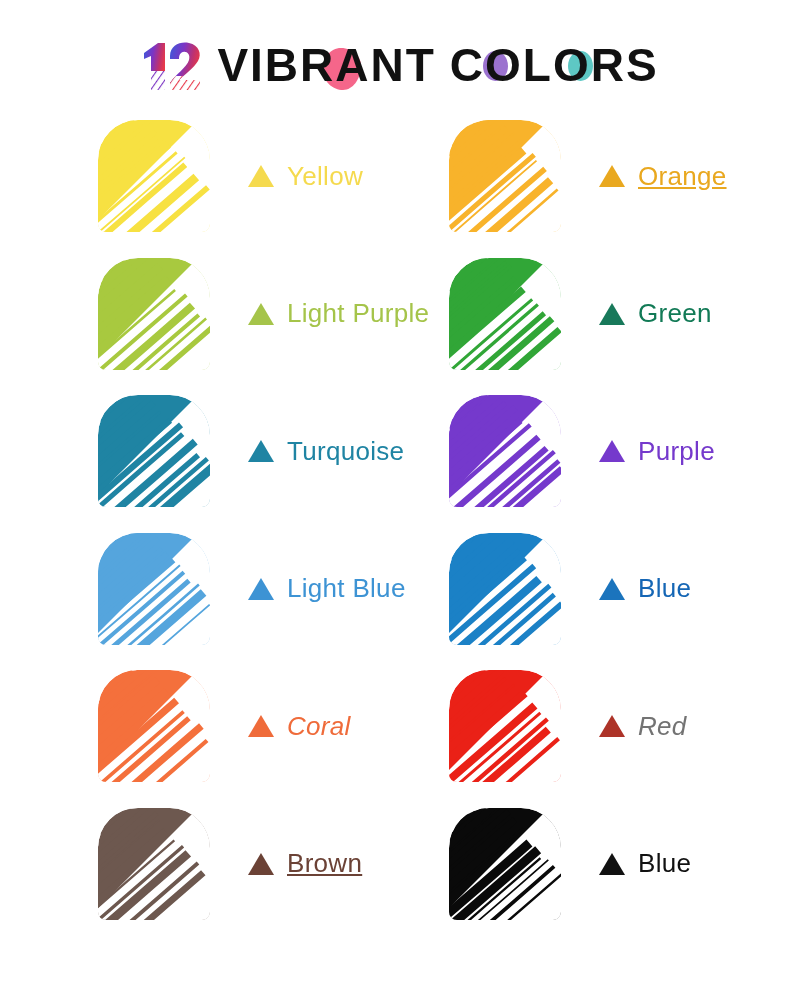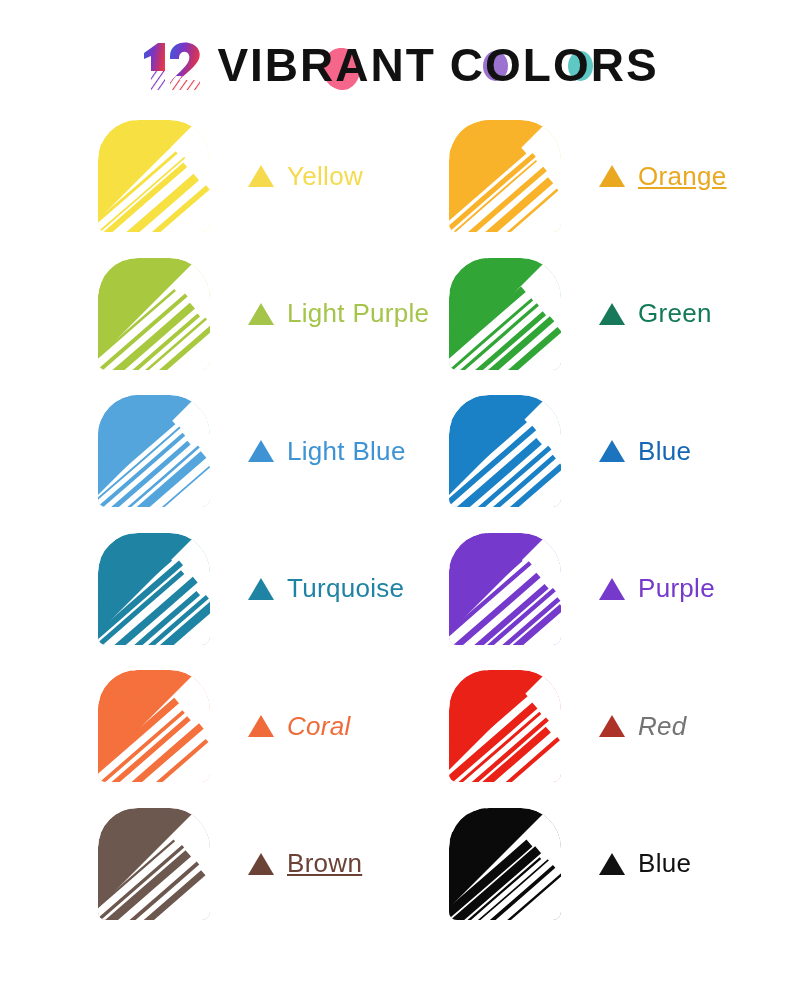--- a/index.html
+++ b/index.html
@@ -366,20 +366,110 @@
         <span class="tri" style="color: rgb(24, 121, 90);"></span>
         <span class="legend-label" style="color: rgb(18, 122, 86);">Green</span>
       </div>
     </div>
   </div>
 
   <div class="grid-row">
     <div class="cell left">
       <svg class="swatch" viewBox="0 0 112 112">
           <defs>
+            <clipPath id="sw6clip">
+              <path d="M40,0 H72 A40,40 0 0 1 112,40 V104 A8,8 0 0 1 104,112 H8 A8,8 0 0 1 0,104 V40 A40,40 0 0 1 40,0 Z"></path>
+            </clipPath>
+          </defs>
+          <g clip-path="url(#sw6clip)">
+            <path d="M40,0 H72 A40,40 0 0 1 112,40 V104 A8,8 0 0 1 104,112 H8 A8,8 0 0 1 0,104 V40 A40,40 0 0 1 40,0 Z" fill="#1f84a3"></path>
+            <path d="M112,-12 L124,124 L-24,124 Z" fill="#ffffff"></path>
+            <g transform="rotate(-41 56 56)">
+              <path d="M-69.25973079561042,-56 Q9.712967249657062,-55.68095679012346 88.68566529492455,-55.84047839506173 L88.68566529492455,-52.495911779835396 Q9.712967249657062,-52.33639017489712 -69.25973079561042,-52.65543338477366 Z" fill="#1f84a3"></path>
+              <path d="M-74.04089506172839,-45.50970293209876 Q7.478849451303155,-45.62579346707818 88.9985939643347,-45.56774819958847 L88.9985939643347,-42.9425424382716 Q7.478849451303155,-43.00058770576131 -74.04089506172839,-42.88449717078189 Z" fill="#1f84a3"></path>
+              <path d="M-73.0221622085048,-36.462382115912206 Q10.081923010973938,-35.63644590192044 93.18600823045267,-36.04941400891632 L93.18600823045267,-28.358461076817555 Q10.081923010973938,-27.94549296982167 -73.0221622085048,-28.77142918381344 Z" fill="#1f84a3"></path>
+              <path d="M-66.91340877914952,-20.935841049382713 Q12.142558299039777,-21.783310185185183 91.19852537722907,-21.359575617283948 L91.19852537722907,-15.572397119341561 Q12.142558299039777,-15.996131687242796 -66.91340877914952,-15.148662551440326 Z" fill="#1f84a3"></path>
+              <path d="M-74.57265946502058,-6.852019032921808 Q8.83668124142661,-5.669807098765429 92.2460219478738,-6.260913065843619 L92.2460219478738,-1.5461046810699566 Q8.83668124142661,-0.9549987139917668 -74.57265946502058,-2.1372106481481454 Z" fill="#1f84a3"></path>
+              <path d="M-75.22830932784636,6.985971793552816 Q9.229106652949248,7.5972475137174245 93.68652263374486,7.2916096536351205 L93.68652263374486,10.955267061042528 Q9.229106652949248,11.260904921124832 -75.22830932784636,10.649629200960224 Z" fill="#1f84a3"></path>
+              <path d="M-74.03467935528121,15.801253858024696 Q6.606871570644714,16.18171682098766 87.24842249657064,15.991485339506177 L87.24842249657064,22.537247942386834 Q6.606871570644714,22.727479423868317 -74.03467935528121,22.347016460905355 Z" fill="#1f84a3"></path>
+              <path d="M-70.96090534979425,28.861702674897124 Q7.812568587105623,29.003328189300415 86.58604252400549,28.93251543209877 L86.58604252400549,31.761231995884778 Q7.812568587105623,31.83204475308642 -70.96090534979425,31.690419238683134 Z" fill="#1f84a3"></path>
+              <path d="M-73.01316015089164,40.77624314128944 Q7.577679183813444,40.50063614540467 88.16851851851852,40.638439643347056 L88.16851851851852,46.50744041495199 Q7.577679183813444,46.36963691700961 -73.01316015089164,46.64524391289438 Z" fill="#1f84a3"></path>
+              <path d="M-69.79020919067216,51.23559027777778 Q11.855907064471879,50.63842978395062 93.50202331961592,50.9370100308642 L93.50202331961592,57.18232896090535 Q11.855907064471879,56.88374871399177 -69.79020919067216,57.48090920781893 Z" fill="#1f84a3"></path>
+              <path d="M-72.37229938271605,59.86410108024692 Q8.156511488340193,59.226251286008235 88.68532235939644,59.54517618312757 L88.68532235939644,64.63710648148148 Q8.156511488340193,64.31818158436215 -72.37229938271605,64.95603137860083 Z" fill="#1f84a3"></path>
+              <path d="M-75.54338134430726,71.8494041495199 Q8.877640603566533,72.61469221536352 93.29866255144033,72.23204818244172 L93.29866255144033,79.66403120713308 Q8.877640603566533,80.04667524005488 -75.54338134430726,79.28138717421126 Z" fill="#1f84a3"></path>
+              <path d="M-73.34666495198903,86.01647376543211 Q6.639664780521258,84.83613425925927 86.62599451303154,85.4263040123457 L86.62599451303154,90.93715149176957 Q6.639664780521258,90.34698173868314 -73.34666495198903,91.52732124485598 Z" fill="#1f84a3"></path>
+              <path d="M-67.97350823045268,95.01281507201648 Q11.618509945130313,94.05660108024693 91.2105281207133,94.53470807613171 L91.2105281207133,99.16415766460908 Q11.618509945130313,98.6860506687243 -67.97350823045268,99.64226466049385 Z" fill="#1f84a3"></path>
+              <path d="M-71.98563957475994,102.7714270404664 Q10.878990912208508,101.9053879458162 93.74362139917696,102.3384074931413 L93.74362139917696,111.31601165980797 Q10.878990912208508,110.88299211248287 -71.98563957475994,111.74903120713307 Z" fill="#1f84a3"></path>
+            </g>
+            <g transform="rotate(-41 56 56)" opacity="0.55">
+              <rect x="-51.114711934156375" y="-24.653052126200272" width="17.239574759945132" height="1.6930504115226337" fill="#ffffff" opacity="0.3551543209876543"></rect>
+              <rect x="-39.84842249657065" y="-44.767163923182444" width="40.833924897119346" height="1.0242489711934157" fill="#ffffff" opacity="0.4477554869684499"></rect>
+              <rect x="-27.851680384087793" y="-33.919341563786006" width="25.2775548696845" height="1.5255092592592594" fill="#ffffff" opacity="0.5217352537722908"></rect>
+              <rect x="-55.001028806584365" y="-22.763906035665297" width="28.60132887517147" height="1.8227572016460905" fill="#ffffff" opacity="0.4894393004115226"></rect>
+              <rect x="-29.32115912208505" y="-20.769993141289437" width="35.79907407407407" height="1.8308076131687243" fill="#ffffff" opacity="0.6483984910836762"></rect>
+              <rect x="-29.207133058984912" y="-10.44377572016461" width="19.272025034293552" height="1.6866975308641976" fill="#ffffff" opacity="0.6591066529492455"></rect>
+              <rect x="-18.979938271604937" y="-10.884019204389574" width="21.939934842249656" height="1.4830195473251029" fill="#ffffff" opacity="0.38946502057613164"></rect>
+            </g>
+          </g>
+        </svg>
+      <div class="legend">
+        <span class="tri" style="color: rgb(31, 132, 163);"></span>
+        <span class="legend-label" style="color: rgb(31, 132, 163);">Turquoise</span>
+      </div>
+    </div>
+    <div class="cell right">
+      <svg class="swatch" viewBox="0 0 112 112">
+          <defs>
+            <clipPath id="sw7clip">
+              <path d="M40,0 H72 A40,40 0 0 1 112,40 V104 A8,8 0 0 1 104,112 H8 A8,8 0 0 1 0,104 V40 A40,40 0 0 1 40,0 Z"></path>
+            </clipPath>
+          </defs>
+          <g clip-path="url(#sw7clip)">
+            <path d="M40,0 H72 A40,40 0 0 1 112,40 V104 A8,8 0 0 1 104,112 H8 A8,8 0 0 1 0,104 V40 A40,40 0 0 1 40,0 Z" fill="#7539cc"></path>
+            <path d="M112,-12 L124,124 L-24,124 Z" fill="#ffffff"></path>
+            <g transform="rotate(-41 56 56)">
+              <path d="M-67.10948216735254,-56 Q10.573088134430726,-55.529094650205764 88.25565843621399,-55.76454732510288 L88.25565843621399,-53.650658436213995 Q10.573088134430726,-53.41520576131688 -67.10948216735254,-53.88611111111111 Z" fill="#7539cc"></path>
+              <path d="M-66.00844478737997,-48.17167781207133 Q11.42307527434842,-49.287140775034295 88.85459533607681,-48.72940929355281 L88.85459533607681,-42.13619298696845 Q11.42307527434842,-42.693924468449936 -66.00844478737997,-41.57846150548697 Z" fill="#7539cc"></path>
+              <path d="M-71.91615226337449,-36.12133701989026 Q9.434327846364887,-36.964526320301786 90.78480795610426,-36.542931670096024 L90.78480795610426,-28.736205847050755 Q9.434327846364887,-29.157800497256517 -71.91615226337449,-28.314611196844993 Z" fill="#7539cc"></path>
+              <path d="M-75.17211076817559,-23.462274948559674 Q6.338327331961587,-23.144918981481485 87.84876543209876,-23.303596965020578 L87.84876543209876,-21.69269804526749 Q6.338327331961587,-21.5340200617284 -75.17211076817559,-21.851376028806587 Z" fill="#7539cc"></path>
+              <path d="M-68.70841906721536,-14.559332133058989 Q9.08877743484225,-15.119085219478743 86.88597393689986,-14.839208676268866 L86.88597393689986,-8.754769375857343 Q9.08877743484225,-9.03464591906722 -68.70841906721536,-8.474892832647466 Z" fill="#7539cc"></path>
+              <path d="M-66.9386574074074,-2.677040466392322 Q10.194937414266121,-1.9663717421124867 87.32853223593965,-2.3217061042524043 L87.32853223593965,2.5399001200274314 Q10.194937414266121,2.895234482167349 -66.9386574074074,2.1845657578875137 Z" fill="#7539cc"></path>
+              <path d="M-67.980109739369,4.650006430041149 Q11.054955418381347,4.341590792181067 90.09002057613169,4.495798611111107 L90.09002057613169,12.461346450617281 Q11.054955418381347,12.307138631687241 -67.980109739369,12.615554269547323 Z" fill="#7539cc"></path>
+              <path d="M-69.20931927297669,17.19122728052126 Q9.289201817558293,17.58162851508916 87.78772290809327,17.386427897805213 L87.78772290809327,22.528062414266117 Q9.289201817558293,22.72326303155007 -69.20931927297669,22.332861796982165 Z" fill="#7539cc"></path>
+              <path d="M-66.15097736625515,26.705238340192043 Q13.073602537722905,27.03087620027435 92.29818244170096,26.868057270233194 L92.29818244170096,33.55884945130315 Q13.073602537722905,33.72166838134431 -66.15097736625515,33.396030521262006 Z" fill="#7539cc"></path>
+              <path d="M-74.70014574759945,38.902816358024694 Q6.472972393689986,40.096406893004115 87.64609053497942,39.499611625514405 L87.64609053497942,46.30244727366255 Q6.472972393689986,46.89924254115226 -74.70014574759945,45.70565200617284 Z" fill="#7539cc"></path>
+              <path d="M-66.67781207133059,50.854305984224965 Q12.774348422496573,50.38930598422496 92.22650891632374,50.62180598422496 L92.22650891632374,55.011607938957475 Q12.774348422496573,54.77910793895747 -66.67781207133059,55.24410793895748 Z" fill="#7539cc"></path>
+              <path d="M-68.71977880658436,64.00813828875171 Q10.820323216735254,64.6098563957476 90.36042524005487,64.30899734224965 L90.36042524005487,70.72828103566529 Q10.820323216735254,71.02914008916323 -68.71977880658436,70.42742198216735 Z" fill="#7539cc"></path>
+              <path d="M-74.49888545953361,77.98712705761316 Q7.342378257887518,78.21050154320987 89.18364197530865,78.09881430041152 L89.18364197530865,84.34657664609053 Q7.342378257887518,84.45826388888888 -74.49888545953361,84.23488940329217 Z" fill="#7539cc"></path>
+              <path d="M-70.28056412894375,86.82920953360768 Q11.294217249657066,86.30325274348422 92.86899862825788,86.56623113854596 L92.86899862825788,91.0201727537723 Q11.294217249657066,90.75719435871056 -70.28056412894375,91.28315114883402 Z" fill="#7539cc"></path>
+              <path d="M-73.81172839506173,96.83929826817558 Q8.185099451303152,96.17820773319616 90.18192729766804,96.50875300068587 L90.18192729766804,101.18083376200275 Q8.185099451303152,100.85028849451304 -73.81172839506173,101.51137902949246 Z" fill="#7539cc"></path>
+              <path d="M-66.54299554183814,103.7189107510288 Q10.413173010973935,103.09984696502057 87.36934156378601,103.40937885802468 L87.36934156378601,110.33470679012345 Q10.413173010973935,110.02517489711934 -66.54299554183814,110.64423868312757 Z" fill="#7539cc"></path>
+            </g>
+            <g transform="rotate(-41 56 56)" opacity="0.55">
+              <rect x="-57.245370370370374" y="-17.777229080932788" width="33.1735768175583" height="1.5572788065843621" fill="#ffffff" opacity="0.6179218106995885"></rect>
+              <rect x="-47.52229080932785" y="-44.712328532235944" width="28.382124485596705" height="1.8644032921810698" fill="#ffffff" opacity="0.4062019890260631"></rect>
+              <rect x="-45.21690672153635" y="-45.50030864197531" width="30.402914951989025" height="1.6304783950617283" fill="#ffffff" opacity="0.36104595336076817"></rect>
+              <rect x="-32.427983539094654" y="-45.01771262002743" width="21.711256858710563" height="2.0147633744855966" fill="#ffffff" opacity="0.5725771604938271"></rect>
+              <rect x="-32.73576817558299" y="-12.289231824417008" width="36.412088477366254" height="1.4654063786008231" fill="#ffffff" opacity="0.5827709190672153"></rect>
+              <rect x="-53.424211248285324" y="-10.709927983539096" width="16.68442215363512" height="1.8527777777777779" fill="#ffffff" opacity="0.3632321673525377"></rect>
+              <rect x="-41.03652263374485" y="-1.6007887517146742" width="31.892455418381346" height="1.0028034979423868" fill="#ffffff" opacity="0.3596399176954732"></rect>
+            </g>
+          </g>
+        </svg>
+      <div class="legend">
+        <span class="tri" style="color: rgb(117, 57, 204);"></span>
+        <span class="legend-label" style="color: rgb(117, 57, 204);">Purple</span>
+      </div>
+    </div>
+  </div>
+
+  <div class="grid-row">
+    <div class="cell left">
+      <svg class="swatch" viewBox="0 0 112 112">
+          <defs>
             <clipPath id="sw4clip">
               <path d="M40,0 H72 A40,40 0 0 1 112,40 V104 A8,8 0 0 1 104,112 H8 A8,8 0 0 1 0,104 V40 A40,40 0 0 1 40,0 Z"></path>
             </clipPath>
           </defs>
           <g clip-path="url(#sw4clip)">
             <path d="M40,0 H72 A40,40 0 0 1 112,40 V104 A8,8 0 0 1 104,112 H8 A8,8 0 0 1 0,104 V40 A40,40 0 0 1 40,0 Z" fill="#55a5dd"></path>
             <path d="M112,-12 L124,124 L-24,124 Z" fill="#ffffff"></path>
             <g transform="rotate(-41 56 56)">
               <path d="M-73.5602280521262,-56 Q7.992725480109733,-55.984681069958846 89.54567901234567,-55.99234053497943 L89.54567901234567,-50.18641846707819 Q7.992725480109733,-50.17875900205761 -73.5602280521262,-50.194077932098764 Z" fill="#55a5dd"></path>
               <path d="M-70.10579561042525,-47.18575317215363 Q9.590397805212618,-47.703098851165976 89.28659122085048,-47.44442601165981 L89.28659122085048,-45.255241340877916 Q9.590397805212618,-45.513914180384084 -70.10579561042525,-44.99656850137174 Z" fill="#55a5dd"></path>
@@ -457,110 +547,20 @@
         <span class="tri" style="color: rgb(27, 116, 189);"></span>
         <span class="legend-label" style="color: rgb(21, 102, 181);">Blue</span>
       </div>
     </div>
   </div>
 
   <div class="grid-row">
     <div class="cell left">
       <svg class="swatch" viewBox="0 0 112 112">
           <defs>
-            <clipPath id="sw6clip">
-              <path d="M40,0 H72 A40,40 0 0 1 112,40 V104 A8,8 0 0 1 104,112 H8 A8,8 0 0 1 0,104 V40 A40,40 0 0 1 40,0 Z"></path>
-            </clipPath>
-          </defs>
-          <g clip-path="url(#sw6clip)">
-            <path d="M40,0 H72 A40,40 0 0 1 112,40 V104 A8,8 0 0 1 104,112 H8 A8,8 0 0 1 0,104 V40 A40,40 0 0 1 40,0 Z" fill="#1f84a3"></path>
-            <path d="M112,-12 L124,124 L-24,124 Z" fill="#ffffff"></path>
-            <g transform="rotate(-41 56 56)">
-              <path d="M-69.25973079561042,-56 Q9.712967249657062,-55.68095679012346 88.68566529492455,-55.84047839506173 L88.68566529492455,-52.495911779835396 Q9.712967249657062,-52.33639017489712 -69.25973079561042,-52.65543338477366 Z" fill="#1f84a3"></path>
-              <path d="M-74.04089506172839,-45.50970293209876 Q7.478849451303155,-45.62579346707818 88.9985939643347,-45.56774819958847 L88.9985939643347,-42.9425424382716 Q7.478849451303155,-43.00058770576131 -74.04089506172839,-42.88449717078189 Z" fill="#1f84a3"></path>
-              <path d="M-73.0221622085048,-36.462382115912206 Q10.081923010973938,-35.63644590192044 93.18600823045267,-36.04941400891632 L93.18600823045267,-28.358461076817555 Q10.081923010973938,-27.94549296982167 -73.0221622085048,-28.77142918381344 Z" fill="#1f84a3"></path>
-              <path d="M-66.91340877914952,-20.935841049382713 Q12.142558299039777,-21.783310185185183 91.19852537722907,-21.359575617283948 L91.19852537722907,-15.572397119341561 Q12.142558299039777,-15.996131687242796 -66.91340877914952,-15.148662551440326 Z" fill="#1f84a3"></path>
-              <path d="M-74.57265946502058,-6.852019032921808 Q8.83668124142661,-5.669807098765429 92.2460219478738,-6.260913065843619 L92.2460219478738,-1.5461046810699566 Q8.83668124142661,-0.9549987139917668 -74.57265946502058,-2.1372106481481454 Z" fill="#1f84a3"></path>
-              <path d="M-75.22830932784636,6.985971793552816 Q9.229106652949248,7.5972475137174245 93.68652263374486,7.2916096536351205 L93.68652263374486,10.955267061042528 Q9.229106652949248,11.260904921124832 -75.22830932784636,10.649629200960224 Z" fill="#1f84a3"></path>
-              <path d="M-74.03467935528121,15.801253858024696 Q6.606871570644714,16.18171682098766 87.24842249657064,15.991485339506177 L87.24842249657064,22.537247942386834 Q6.606871570644714,22.727479423868317 -74.03467935528121,22.347016460905355 Z" fill="#1f84a3"></path>
-              <path d="M-70.96090534979425,28.861702674897124 Q7.812568587105623,29.003328189300415 86.58604252400549,28.93251543209877 L86.58604252400549,31.761231995884778 Q7.812568587105623,31.83204475308642 -70.96090534979425,31.690419238683134 Z" fill="#1f84a3"></path>
-              <path d="M-73.01316015089164,40.77624314128944 Q7.577679183813444,40.50063614540467 88.16851851851852,40.638439643347056 L88.16851851851852,46.50744041495199 Q7.577679183813444,46.36963691700961 -73.01316015089164,46.64524391289438 Z" fill="#1f84a3"></path>
-              <path d="M-69.79020919067216,51.23559027777778 Q11.855907064471879,50.63842978395062 93.50202331961592,50.9370100308642 L93.50202331961592,57.18232896090535 Q11.855907064471879,56.88374871399177 -69.79020919067216,57.48090920781893 Z" fill="#1f84a3"></path>
-              <path d="M-72.37229938271605,59.86410108024692 Q8.156511488340193,59.226251286008235 88.68532235939644,59.54517618312757 L88.68532235939644,64.63710648148148 Q8.156511488340193,64.31818158436215 -72.37229938271605,64.95603137860083 Z" fill="#1f84a3"></path>
-              <path d="M-75.54338134430726,71.8494041495199 Q8.877640603566533,72.61469221536352 93.29866255144033,72.23204818244172 L93.29866255144033,79.66403120713308 Q8.877640603566533,80.04667524005488 -75.54338134430726,79.28138717421126 Z" fill="#1f84a3"></path>
-              <path d="M-73.34666495198903,86.01647376543211 Q6.639664780521258,84.83613425925927 86.62599451303154,85.4263040123457 L86.62599451303154,90.93715149176957 Q6.639664780521258,90.34698173868314 -73.34666495198903,91.52732124485598 Z" fill="#1f84a3"></path>
-              <path d="M-67.97350823045268,95.01281507201648 Q11.618509945130313,94.05660108024693 91.2105281207133,94.53470807613171 L91.2105281207133,99.16415766460908 Q11.618509945130313,98.6860506687243 -67.97350823045268,99.64226466049385 Z" fill="#1f84a3"></path>
-              <path d="M-71.98563957475994,102.7714270404664 Q10.878990912208508,101.9053879458162 93.74362139917696,102.3384074931413 L93.74362139917696,111.31601165980797 Q10.878990912208508,110.88299211248287 -71.98563957475994,111.74903120713307 Z" fill="#1f84a3"></path>
-            </g>
-            <g transform="rotate(-41 56 56)" opacity="0.55">
-              <rect x="-51.114711934156375" y="-24.653052126200272" width="17.239574759945132" height="1.6930504115226337" fill="#ffffff" opacity="0.3551543209876543"></rect>
-              <rect x="-39.84842249657065" y="-44.767163923182444" width="40.833924897119346" height="1.0242489711934157" fill="#ffffff" opacity="0.4477554869684499"></rect>
-              <rect x="-27.851680384087793" y="-33.919341563786006" width="25.2775548696845" height="1.5255092592592594" fill="#ffffff" opacity="0.5217352537722908"></rect>
-              <rect x="-55.001028806584365" y="-22.763906035665297" width="28.60132887517147" height="1.8227572016460905" fill="#ffffff" opacity="0.4894393004115226"></rect>
-              <rect x="-29.32115912208505" y="-20.769993141289437" width="35.79907407407407" height="1.8308076131687243" fill="#ffffff" opacity="0.6483984910836762"></rect>
-              <rect x="-29.207133058984912" y="-10.44377572016461" width="19.272025034293552" height="1.6866975308641976" fill="#ffffff" opacity="0.6591066529492455"></rect>
-              <rect x="-18.979938271604937" y="-10.884019204389574" width="21.939934842249656" height="1.4830195473251029" fill="#ffffff" opacity="0.38946502057613164"></rect>
-            </g>
-          </g>
-        </svg>
-      <div class="legend">
-        <span class="tri" style="color: rgb(31, 132, 163);"></span>
-        <span class="legend-label" style="color: rgb(31, 132, 163);">Turquoise</span>
-      </div>
-    </div>
-    <div class="cell right">
-      <svg class="swatch" viewBox="0 0 112 112">
-          <defs>
-            <clipPath id="sw7clip">
-              <path d="M40,0 H72 A40,40 0 0 1 112,40 V104 A8,8 0 0 1 104,112 H8 A8,8 0 0 1 0,104 V40 A40,40 0 0 1 40,0 Z"></path>
-            </clipPath>
-          </defs>
-          <g clip-path="url(#sw7clip)">
-            <path d="M40,0 H72 A40,40 0 0 1 112,40 V104 A8,8 0 0 1 104,112 H8 A8,8 0 0 1 0,104 V40 A40,40 0 0 1 40,0 Z" fill="#7539cc"></path>
-            <path d="M112,-12 L124,124 L-24,124 Z" fill="#ffffff"></path>
-            <g transform="rotate(-41 56 56)">
-              <path d="M-67.10948216735254,-56 Q10.573088134430726,-55.529094650205764 88.25565843621399,-55.76454732510288 L88.25565843621399,-53.650658436213995 Q10.573088134430726,-53.41520576131688 -67.10948216735254,-53.88611111111111 Z" fill="#7539cc"></path>
-              <path d="M-66.00844478737997,-48.17167781207133 Q11.42307527434842,-49.287140775034295 88.85459533607681,-48.72940929355281 L88.85459533607681,-42.13619298696845 Q11.42307527434842,-42.693924468449936 -66.00844478737997,-41.57846150548697 Z" fill="#7539cc"></path>
-              <path d="M-71.91615226337449,-36.12133701989026 Q9.434327846364887,-36.964526320301786 90.78480795610426,-36.542931670096024 L90.78480795610426,-28.736205847050755 Q9.434327846364887,-29.157800497256517 -71.91615226337449,-28.314611196844993 Z" fill="#7539cc"></path>
-              <path d="M-75.17211076817559,-23.462274948559674 Q6.338327331961587,-23.144918981481485 87.84876543209876,-23.303596965020578 L87.84876543209876,-21.69269804526749 Q6.338327331961587,-21.5340200617284 -75.17211076817559,-21.851376028806587 Z" fill="#7539cc"></path>
-              <path d="M-68.70841906721536,-14.559332133058989 Q9.08877743484225,-15.119085219478743 86.88597393689986,-14.839208676268866 L86.88597393689986,-8.754769375857343 Q9.08877743484225,-9.03464591906722 -68.70841906721536,-8.474892832647466 Z" fill="#7539cc"></path>
-              <path d="M-66.9386574074074,-2.677040466392322 Q10.194937414266121,-1.9663717421124867 87.32853223593965,-2.3217061042524043 L87.32853223593965,2.5399001200274314 Q10.194937414266121,2.895234482167349 -66.9386574074074,2.1845657578875137 Z" fill="#7539cc"></path>
-              <path d="M-67.980109739369,4.650006430041149 Q11.054955418381347,4.341590792181067 90.09002057613169,4.495798611111107 L90.09002057613169,12.461346450617281 Q11.054955418381347,12.307138631687241 -67.980109739369,12.615554269547323 Z" fill="#7539cc"></path>
-              <path d="M-69.20931927297669,17.19122728052126 Q9.289201817558293,17.58162851508916 87.78772290809327,17.386427897805213 L87.78772290809327,22.528062414266117 Q9.289201817558293,22.72326303155007 -69.20931927297669,22.332861796982165 Z" fill="#7539cc"></path>
-              <path d="M-66.15097736625515,26.705238340192043 Q13.073602537722905,27.03087620027435 92.29818244170096,26.868057270233194 L92.29818244170096,33.55884945130315 Q13.073602537722905,33.72166838134431 -66.15097736625515,33.396030521262006 Z" fill="#7539cc"></path>
-              <path d="M-74.70014574759945,38.902816358024694 Q6.472972393689986,40.096406893004115 87.64609053497942,39.499611625514405 L87.64609053497942,46.30244727366255 Q6.472972393689986,46.89924254115226 -74.70014574759945,45.70565200617284 Z" fill="#7539cc"></path>
-              <path d="M-66.67781207133059,50.854305984224965 Q12.774348422496573,50.38930598422496 92.22650891632374,50.62180598422496 L92.22650891632374,55.011607938957475 Q12.774348422496573,54.77910793895747 -66.67781207133059,55.24410793895748 Z" fill="#7539cc"></path>
-              <path d="M-68.71977880658436,64.00813828875171 Q10.820323216735254,64.6098563957476 90.36042524005487,64.30899734224965 L90.36042524005487,70.72828103566529 Q10.820323216735254,71.02914008916323 -68.71977880658436,70.42742198216735 Z" fill="#7539cc"></path>
-              <path d="M-74.49888545953361,77.98712705761316 Q7.342378257887518,78.21050154320987 89.18364197530865,78.09881430041152 L89.18364197530865,84.34657664609053 Q7.342378257887518,84.45826388888888 -74.49888545953361,84.23488940329217 Z" fill="#7539cc"></path>
-              <path d="M-70.28056412894375,86.82920953360768 Q11.294217249657066,86.30325274348422 92.86899862825788,86.56623113854596 L92.86899862825788,91.0201727537723 Q11.294217249657066,90.75719435871056 -70.28056412894375,91.28315114883402 Z" fill="#7539cc"></path>
-              <path d="M-73.81172839506173,96.83929826817558 Q8.185099451303152,96.17820773319616 90.18192729766804,96.50875300068587 L90.18192729766804,101.18083376200275 Q8.185099451303152,100.85028849451304 -73.81172839506173,101.51137902949246 Z" fill="#7539cc"></path>
-              <path d="M-66.54299554183814,103.7189107510288 Q10.413173010973935,103.09984696502057 87.36934156378601,103.40937885802468 L87.36934156378601,110.33470679012345 Q10.413173010973935,110.02517489711934 -66.54299554183814,110.64423868312757 Z" fill="#7539cc"></path>
-            </g>
-            <g transform="rotate(-41 56 56)" opacity="0.55">
-              <rect x="-57.245370370370374" y="-17.777229080932788" width="33.1735768175583" height="1.5572788065843621" fill="#ffffff" opacity="0.6179218106995885"></rect>
-              <rect x="-47.52229080932785" y="-44.712328532235944" width="28.382124485596705" height="1.8644032921810698" fill="#ffffff" opacity="0.4062019890260631"></rect>
-              <rect x="-45.21690672153635" y="-45.50030864197531" width="30.402914951989025" height="1.6304783950617283" fill="#ffffff" opacity="0.36104595336076817"></rect>
-              <rect x="-32.427983539094654" y="-45.01771262002743" width="21.711256858710563" height="2.0147633744855966" fill="#ffffff" opacity="0.5725771604938271"></rect>
-              <rect x="-32.73576817558299" y="-12.289231824417008" width="36.412088477366254" height="1.4654063786008231" fill="#ffffff" opacity="0.5827709190672153"></rect>
-              <rect x="-53.424211248285324" y="-10.709927983539096" width="16.68442215363512" height="1.8527777777777779" fill="#ffffff" opacity="0.3632321673525377"></rect>
-              <rect x="-41.03652263374485" y="-1.6007887517146742" width="31.892455418381346" height="1.0028034979423868" fill="#ffffff" opacity="0.3596399176954732"></rect>
-            </g>
-          </g>
-        </svg>
-      <div class="legend">
-        <span class="tri" style="color: rgb(117, 57, 204);"></span>
-        <span class="legend-label" style="color: rgb(117, 57, 204);">Purple</span>
-      </div>
-    </div>
-  </div>
-
-  <div class="grid-row">
-    <div class="cell left">
-      <svg class="swatch" viewBox="0 0 112 112">
-          <defs>
             <clipPath id="sw8clip">
               <path d="M40,0 H72 A40,40 0 0 1 112,40 V104 A8,8 0 0 1 104,112 H8 A8,8 0 0 1 0,104 V40 A40,40 0 0 1 40,0 Z"></path>
             </clipPath>
           </defs>
           <g clip-path="url(#sw8clip)">
             <path d="M40,0 H72 A40,40 0 0 1 112,40 V104 A8,8 0 0 1 104,112 H8 A8,8 0 0 1 0,104 V40 A40,40 0 0 1 40,0 Z" fill="#f4703c"></path>
             <path d="M112,-12 L124,124 L-24,124 Z" fill="#ffffff"></path>
             <g transform="rotate(-41 56 56)">
               <path d="M-74.95923353909465,-56 Q6.433209019204391,-55.37723251028807 87.82565157750344,-55.688616255144034 L87.82565157750344,-47.30540509259259 Q6.433209019204391,-46.99402134773663 -74.95923353909465,-47.61678883744856 Z" fill="#f4703c"></path>
               <path d="M-67.97599451303155,-43.3336526920439 Q10.367301097393693,-43.0484880829904 88.71059670781894,-43.19107038751715 L88.71059670781894,-40.1298435356653 Q10.367301097393693,-39.987261231138554 -67.97599451303155,-40.27242584019205 Z" fill="#f4703c"></path>

